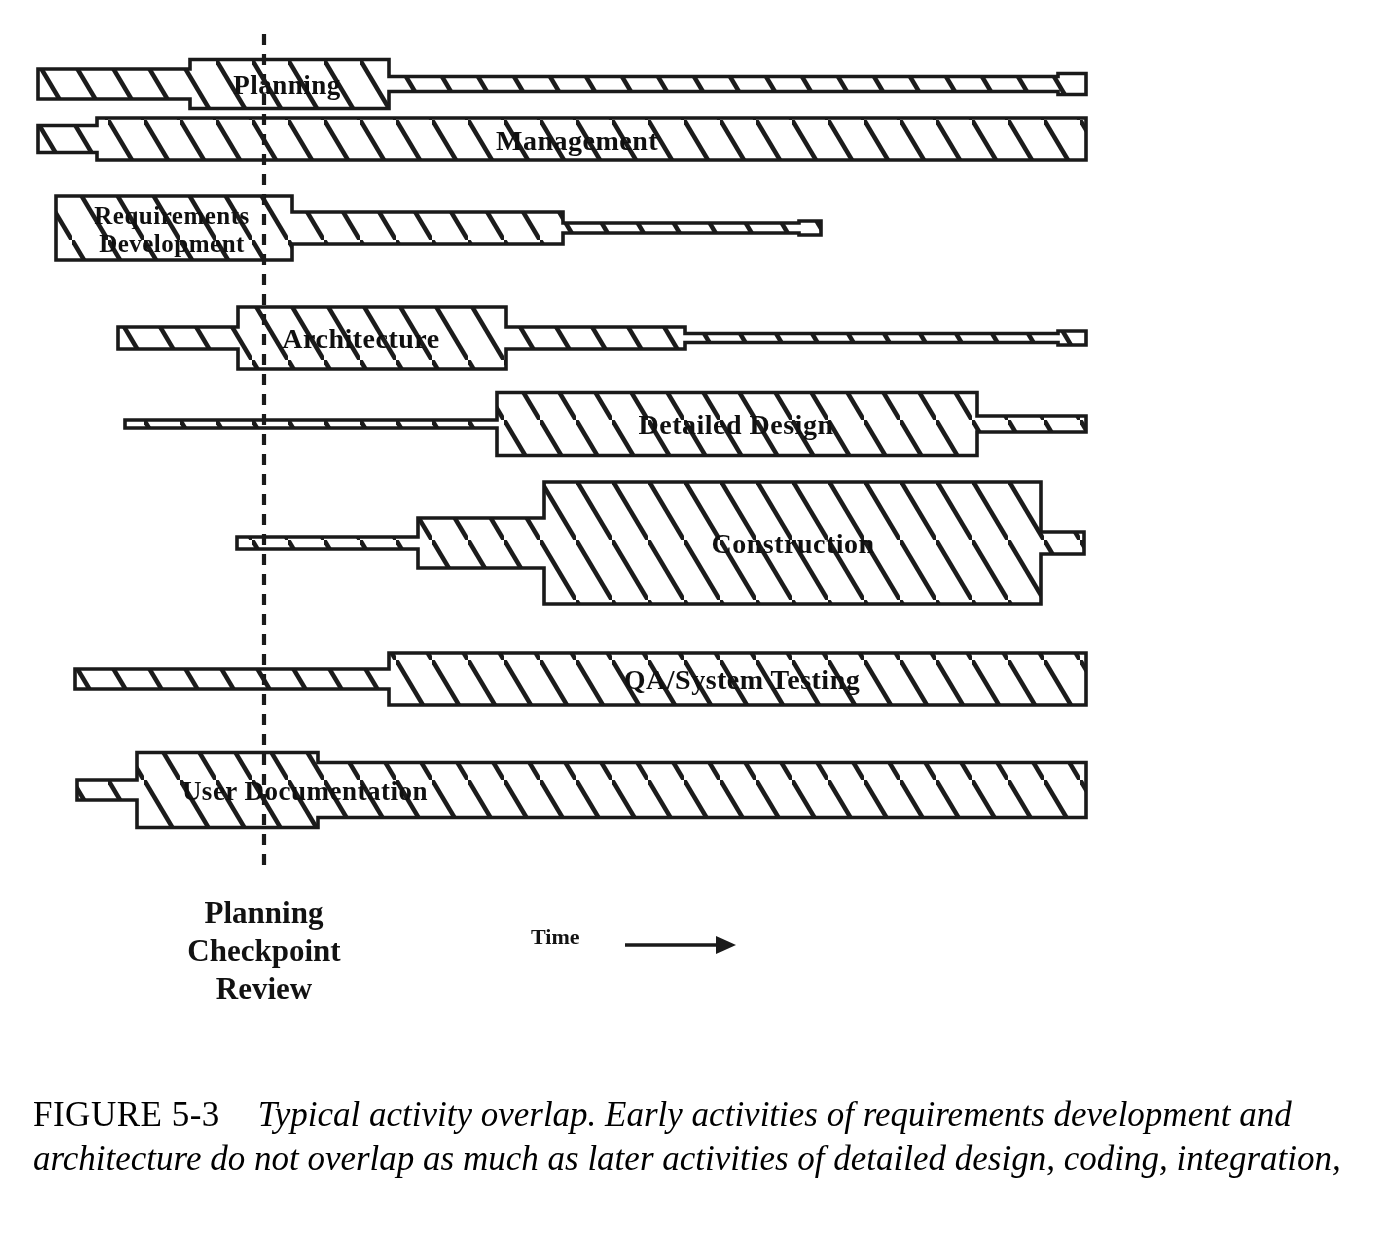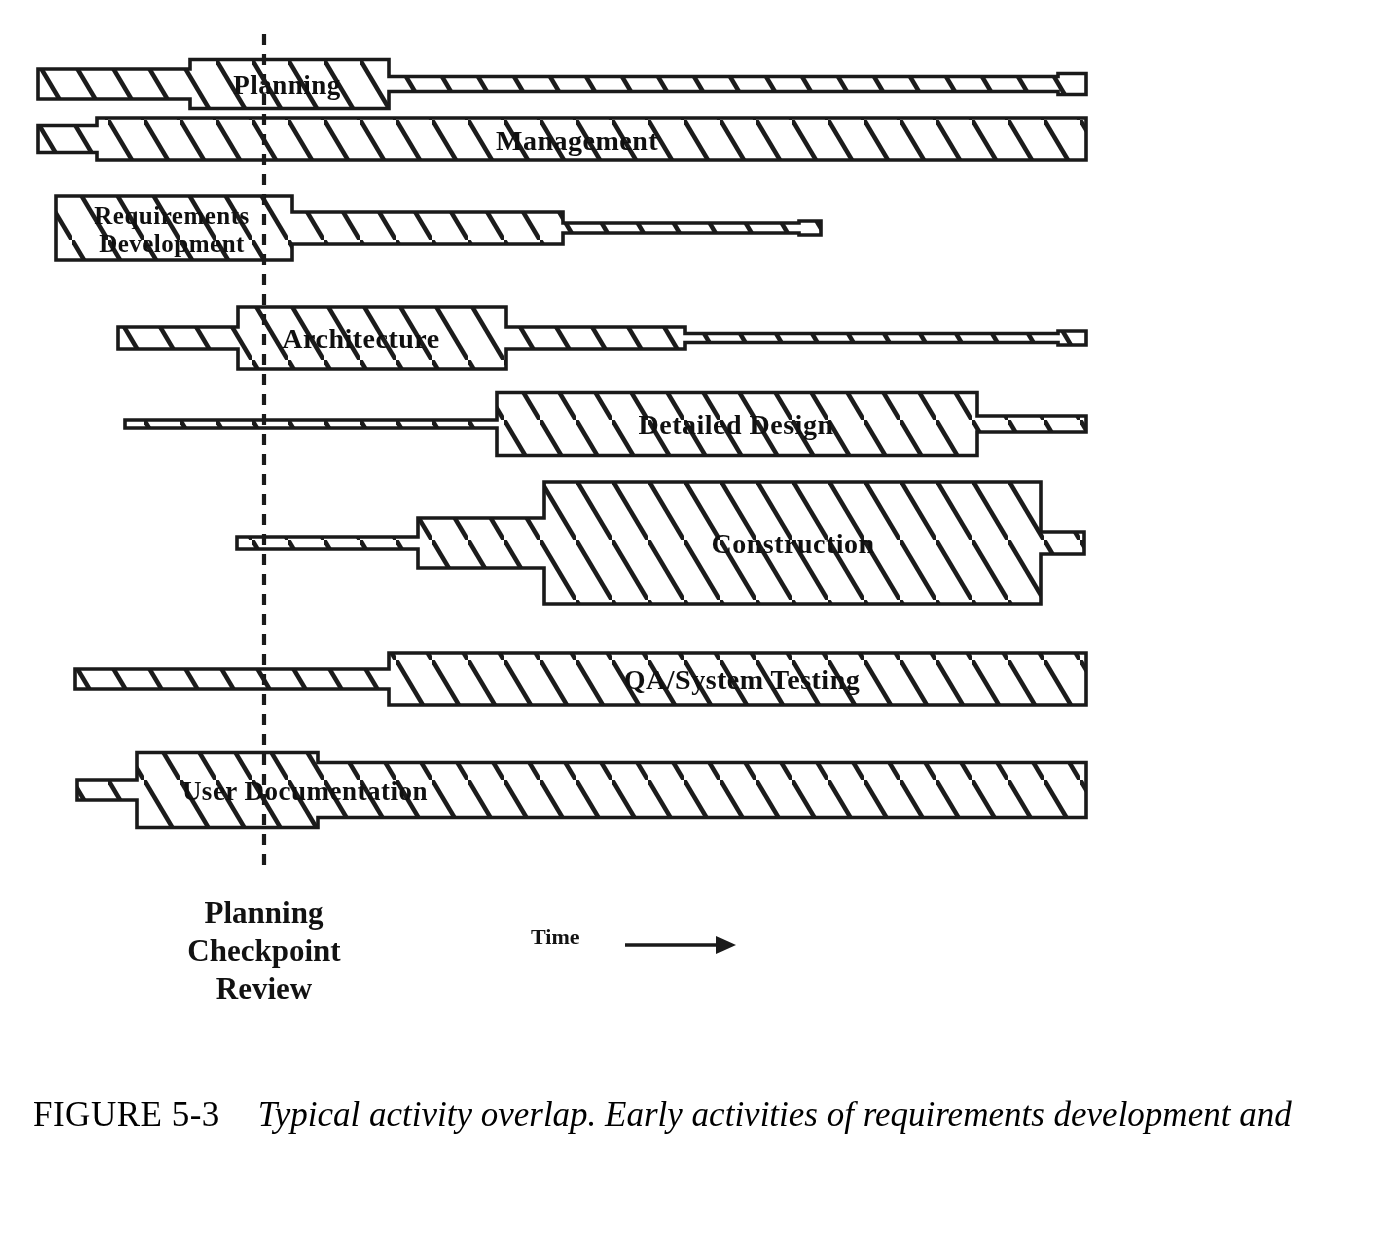--- a/index.html
+++ b/index.html
@@ -72,13 +72,14 @@
   <div>Checkpoint</div>
   <div>Review</div>
 </div>
 
 <div class="time-label">Time</div>
 
 <div class="caption">
   <div>
     <span class="cap-roman">FIGURE 5-3</span><span class="cap-italic">Typical activity overlap. Early activities of requirements development and</span>
   </div>
+  <div class="cap-italic">architecture do not overlap as much as later activities of detailed design, coding, integration,</div>
 </div>
 
 </body></html>

